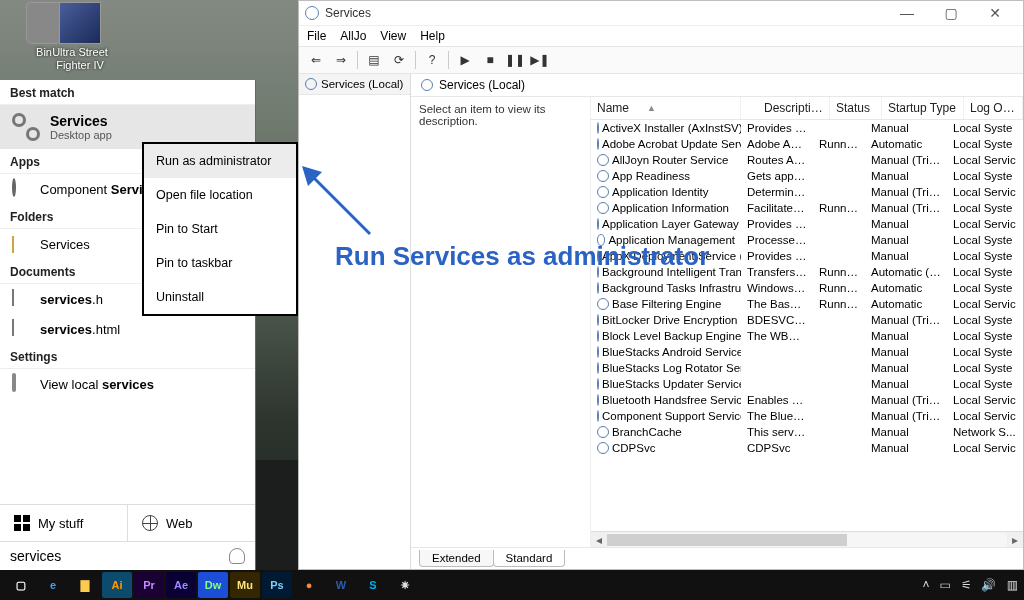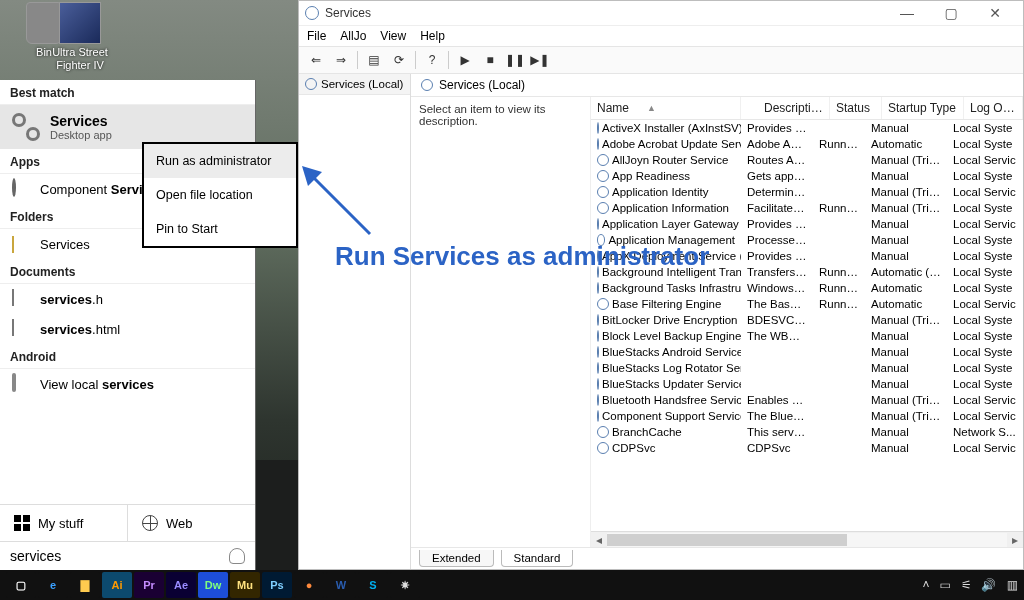--- a/index.html
+++ b/index.html
@@ -86,21 +86,21 @@
   .gh.desc{flex:0 0 72px;margin-left:17px;} .gh.stat{flex:0 0 52px;} .gh.start{flex:0 0 82px;} .gh.log{flex:1;}
   .gridbody{flex:1;overflow:hidden;}
   .row{display:flex;font-size:11.5px;align-items:center;height:16px;white-space:nowrap;}
   .c{padding:0 6px;overflow:hidden;text-overflow:ellipsis;}
   .c.name{flex:0 0 150px;display:flex;align-items:center;gap:3px;}
   .c.name .sicon{width:12px;height:12px;border:1.2px solid #5a7fb0;border-radius:50%;display:inline-block;}
   .c.desc{flex:0 0 72px;} .c.stat{flex:0 0 52px;} .c.start{flex:0 0 82px;} .c.log{flex:1;}
   .hscroll{height:16px;background:#f0f0f0;border-top:1px solid #ddd;display:flex;align-items:center;}
   .hscroll .tr{width:16px;text-align:center;color:#666;} .hscroll .track{flex:1;background:#f6f6f6;height:14px;position:relative;}
   .hscroll .thumb{position:absolute;left:0;top:1px;height:12px;width:60%;background:#cfcfcf;}
-  .bottabs{display:flex;gap:8px;padding:2px 8px;border-top:1px solid #e7e7e7;font-size:11.5px;}
+  .bottabs{display:flex;gap:0;padding:2px 8px;border-top:1px solid #e7e7e7;font-size:11.5px;}
   .btab{padding:2px 12px;border:1px solid #bbb;border-top:none;border-radius:0 0 4px 4px;background:#f7f7f7;margin-right:-1px;}
   .btab.active{background:#fff;}
 
   
   .taskbar{position:absolute;left:0;right:0;bottom:0;height:30px;background:#111;display:flex;align-items:center;padding:0 6px;gap:6px;}
   .tkb{width:30px;height:26px;display:flex;align-items:center;justify-content:center;color:#fff;font-size:11px;font-weight:700;border-radius:2px;}
   .tkb.app{background:#222;}
   .tray{margin-left:auto;display:flex;align-items:center;gap:10px;color:#ddd;font-size:12px;}
 </style>
 </head>
@@ -147,21 +147,21 @@
     </div>
     <div class="sp-section-h">Documents</div>
     <div class="sp-item">
       <span class="ic"><span class="ic-file"></span></span>
       <span><b>services</b>.h</span>
     </div>
     <div class="sp-item">
       <span class="ic"><span class="ic-file"></span></span>
       <span><b>services</b>.html</span>
     </div>
-    <div class="sp-section-h">Android</div>
+    <div class="sp-section-h">Settings</div>
     <div class="sp-item">
       <span class="ic"><span class="ic-link"></span></span>
       <span><span>View local </span><b>services</b></span>
     </div>
     <div class="sp-fill"></div>
     <div class="sp-tabs">
       <div class="sp-tab">
           <span class="winlogo"></span>
           <span>My stuff</span>
         </div>
@@ -173,20 +173,22 @@
     <div class="searchbar">
       <span>services</span>
       <span class="mic"></span>
     </div>
   </div>
 
   <div class="ctxmenu">
     <div class="mi hl">Run as administrator</div>
     <div class="mi">Open file location</div>
     <div class="mi">Pin to Start</div>
+    <div class="mi">Pin to taskbar</div>
+    <div class="mi">Uninstall</div>
   </div>
 
   <svg class="arrow" viewBox="0 0 80 80">
     <line x1="70" y1="70" x2="10" y2="10" stroke="#2b63c5" stroke-width="3"></line>
     <polygon points="2,2 22,8 8,22" fill="#2b63c5"></polygon>
   </svg>
   <div class="annot">Run Services as administrator</div>
 
   <div class="win">
     <div class="titlebar">

